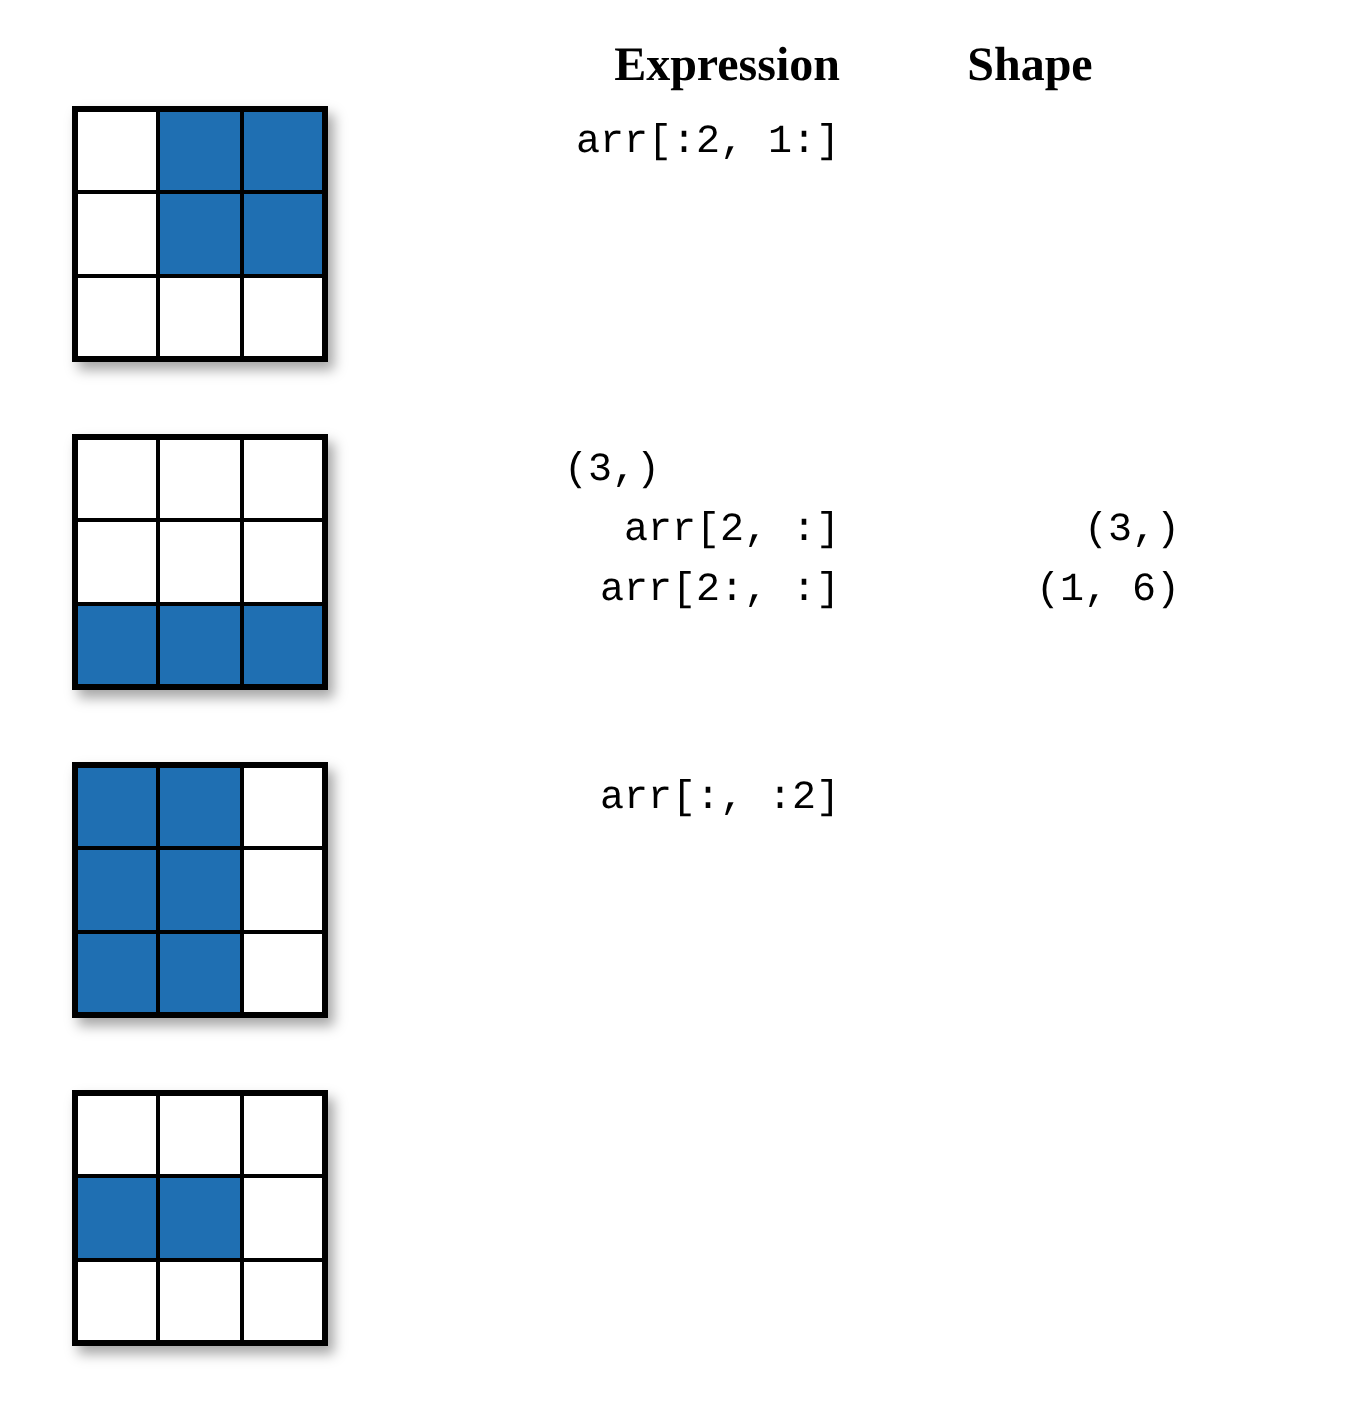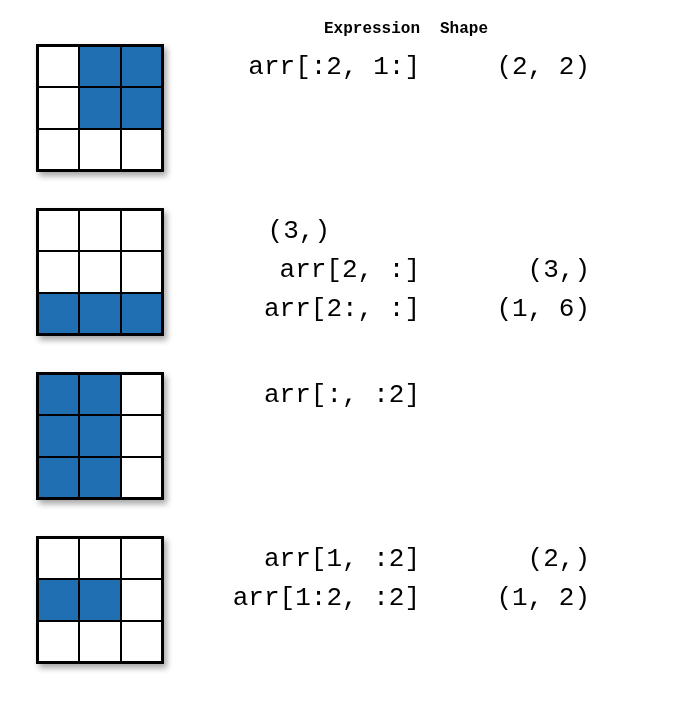--- a/index.html
+++ b/index.html
@@ -11,25 +11,25 @@
     width: 674px;
   }
   .diagram { width: 100%; }
   .header-row {
     display: flex;
     align-items: flex-start;
     margin-bottom: 6px;
   }
   .grid-col { width: 150px; flex-shrink: 0; }
   .expr-col { width: 260px; text-align: right; padding-right: 20px; }
-  .shape-col { width: 170px; text-align: left; padding-right: 20px; }
+  .shape-col { width: 170px; text-align: center; padding-right: 20px; }
   .header {
-    font-family: Liberation Mono, monospace;
+    font-family: Liberation Serif, serif;
     font-weight: 700;
-    font-size: 16px;
+    font-size: 24px;
   }
   .block {
     display: flex;
     align-items: flex-start;
     margin-bottom: 36px;
   }
   .grid {
     position: relative;
     width: 128px;
     height: 128px;
@@ -49,21 +49,21 @@
     background: #1f6fb2;
     border-color: #000;
   }
   .text-rows {
     flex: 1;
     padding-top: 4px;
   }
   .trow {
     display: flex;
     line-height: 1.5;
-    font-size: 26px;
+    font-size: 20px;
   }
   .expr {
     width: 260px;
     text-align: right;
     padding-right: 20px;
     font-family: 'Menlo', 'Consolas', 'Courier New', monospace;
   }
   .shape {
     width: 170px;
     text-align: right;
@@ -92,21 +92,20 @@
         <div class="cell on"></div>
         <div class="cell on"></div>
         <div class="cell"></div>
         <div class="cell"></div>
         <div class="cell"></div>
       </div>
     </div>
     <div class="text-rows">
       <div class="trow">
         <div class="expr">arr[:2, 1:]</div>
-        <div class="shape">(2, 2)</div>
       </div>
     </div>
   </div>
 
   <div class="block">
     <div class="grid-col">
       <div class="grid">
         <div class="cell"></div>
         <div class="cell"></div>
         <div class="cell"></div>
@@ -161,25 +160,15 @@
         <div class="cell"></div>
         <div class="cell"></div>
         <div class="cell on"></div>
         <div class="cell on"></div>
         <div class="cell"></div>
         <div class="cell"></div>
         <div class="cell"></div>
         <div class="cell"></div>
       </div>
     </div>
-    <div class="text-rows">
-      <div class="trow">
-        <div class="expr">arr[1, :2]</div>
-        <div class="shape">(2,)</div>
-      </div>
-      <div class="trow">
-        <div class="expr">arr[1:2, :2]</div>
-        <div class="shape">(1, 2)</div>
-      </div>
-    </div>
   </div>
 
 </div>
 
 </body></html>

